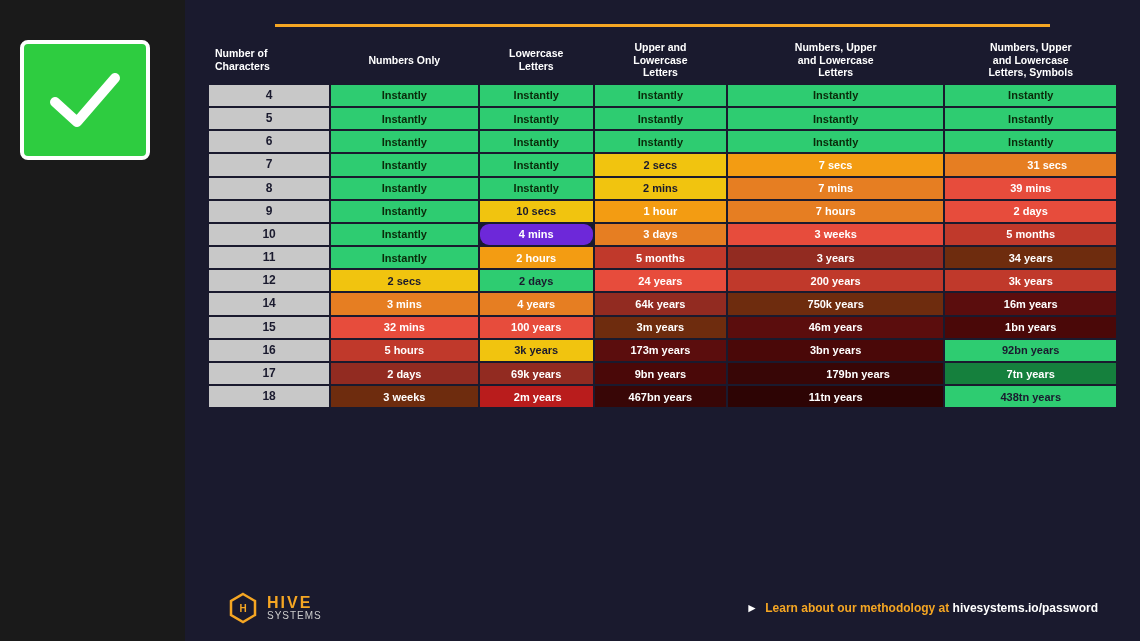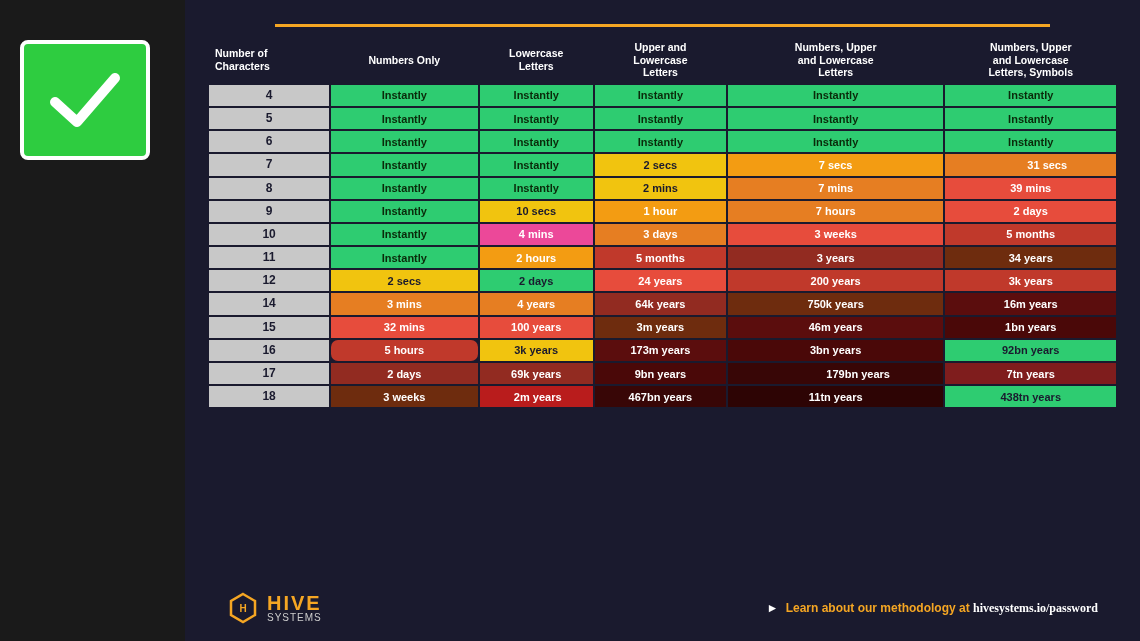--- a/index.html
+++ b/index.html
@@ -135,33 +135,33 @@
     .c-2secs { background: #f1c40f; color: #1a1a2e !important; }
     .c-7secs { background: #f39c12; color: #fff !important; }
     .c-31secs { background: #e67e22; color: #fff !important; padding-left: 36px; }
     .c-2mins { background: #f1c40f; color: #1a1a2e !important; }
     .c-7mins { background: #e67e22; color: #fff !important; }
     .c-39mins { background: #e74c3c; color: #fff !important; }
     .c-1hour { background: #f39c12; color: #fff !important; }
     .c-7hours { background: #e67e22; color: #fff !important; }
     .c-2days { background: #e74c3c; color: #fff !important; }
     .c-10secs { background: #f1c40f; color: #1a1a2e !important; }
-    .c-4mins { background: #ec4899; color: #fff !important; }
+    .c-4mins { background: #6d28d9; color: #fff !important; border-radius: 9px; }
     .c-3days { background: #e67e22; color: #fff !important; }
     .c-3weeks { background: #e74c3c; color: #fff !important; }
     .c-5months { background: #c0392b; color: #fff !important; }
     .c-2hours { background: #f39c12; color: #fff !important; }
     .c-5mo { background: #c0392b; color: #fff !important; }
     .c-3years { background: #922b21; color: #fff !important; }
     .c-34years { background: #6e2c0e; color: #fff !important; }
     .c-2secs-num { background: #f1c40f; color: #1a1a2e !important; }
     .c-19secs { background: #f39c12; color: #fff !important; }
     .c-3mins { background: #e67e22; color: #fff !important; }
     .c-32mins { background: #e74c3c; color: #fff !important; }
-    .c-5hours { background: #c0392b; color: #fff !important; border-radius: 7px; }
+    .c-5hours { background: #c0392b; color: #fff !important; }
     .c-2days-r { background: #922b21; color: #fff !important; }
     .c-3weeks-r { background: #6e2c0e; color: #fff !important; }
     .c-2days-b { background: #2ecc71; color: #1a1a2e !important; }
     .c-2months { background: #f39c12; color: #fff !important; }
     .c-4years { background: #e67e22; color: #fff !important; }
     .c-100years { background: #e74c3c; color: #fff !important; }
     .c-3kyears { background: #c0392b; color: #fff !important; }
     .c-69kyears { background: #922b21; color: #fff !important; }
     .c-2myears { background: #b91c1c; color: #fff !important; padding-left: 6px; }
     .c-24years { background: #e74c3c; color: #fff !important; }
@@ -176,21 +176,21 @@
     .c-750kyears { background: #6e2c0e; color: #fff !important; }
     .c-46myears { background: #5b0d0d; color: #fff !important; }
     .c-3bnyears { background: #4a0808; color: #fff !important; }
     .c-179bnyears { background: #380606; color: #fff !important; padding-left: 48px; }
     .c-11tnyears { background: #2d0404; color: #fff !important; }
     .c-3kyears2 { background: #f1c40f; color: #1a1a2e !important; }
     .c-202kyears { background: #6e2c0e; color: #fff !important; }
     .c-16myears { background: #5b0d0d; color: #fff !important; }
     .c-1bnyears { background: #4a0808; color: #fff !important; }
     .c-92bnyears { background: #2ecc71; color: #1a1a2e !important; }
-    .c-7tnyears { background: #7f1d1d; color: #fff !important; margin-left: 12px; }
+    .c-7tnyears { background: #15803d; color: #fff !important; margin-left: 12px; }
     .c-438tnyears { background: #2ecc71; color: #1a1a2e !important; }
 
     .footer {
       background: #1a1a2e;
       display: flex;
       align-items: center;
       justify-content: space-between;
       padding: 7px 20px;
       margin-top: 4px;
     }
@@ -202,21 +202,21 @@
     .hive-logo-icon {
       width: 32px;
       height: 32px;
     }
     .hive-text {
       display: flex;
       flex-direction: column;
       line-height: 1;
     }
     .hive-main {
-      font-size: 20px;
+      font-size: 16px;
       font-weight: 900;
       color: #f5a623;
       letter-spacing: 2px;
     }
     .hive-sub {
       font-size: 10px;
       color: #ccc;
       letter-spacing: 1px;
       text-transform: uppercase;
     }
@@ -400,18 +400,18 @@
           <svg class="hive-logo-icon" viewBox="0 0 32 32">
             <polygon points="16,2 28,9 28,23 16,30 4,23 4,9" fill="none" stroke="#f5a623" stroke-width="2.5"></polygon>
             <text x="16" y="20" text-anchor="middle" fill="#f5a623" font-size="10" font-weight="900">H</text>
           </svg>
           <div class="hive-text">
             <span class="hive-main">HIVE</span>
             <span class="hive-sub">SYSTEMS</span>
           </div>
         </div>
         <div class="footer-url">
-          <span class="footer-arrow">► </span><span><span style="color:#f5a623;">Learn about our methodology at </span><span style="color:#fff;font-family:Liberation Serif, serif;">hivesystems.io/password</span></span>
+          <span class="footer-arrow">► </span><span><span style="color:#f5a623;">Learn about our methodology at </span><span style="color:#fff;">hivesystems.io/password</span></span>
         </div>
       </div>
     </div>
   </div>
 </div>
 
 </body></html>

